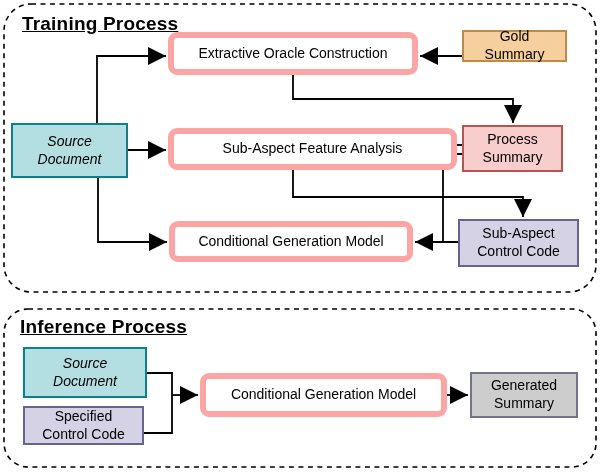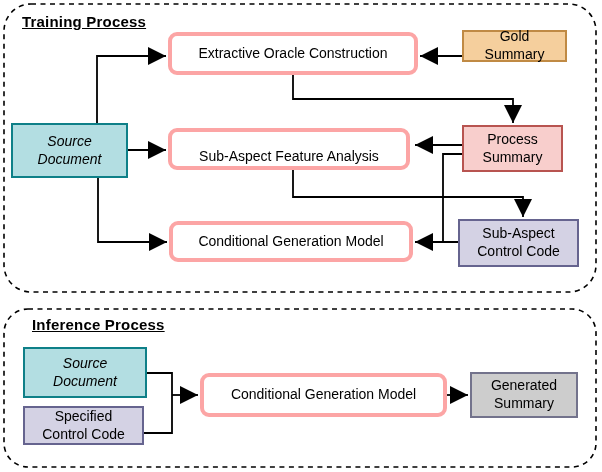--- a/index.html
+++ b/index.html
@@ -12,40 +12,40 @@
     color: #000;
     overflow: hidden;
   }
   svg.wires {
     position: absolute;
     left: 0; top: 0;
     width: 602px; height: 472px;
   }
   .section-title {
     position: absolute;
-    font-size: 15px;
+    font-size: 19px;
     font-weight: bold;
     text-decoration: underline;
     letter-spacing: 0.2px;
     white-space: nowrap;
   }
   .node {
     position: absolute;
     display: flex;
     align-items: center;
     justify-content: center;
     text-align: center;
     font-size: 14px;
     line-height: 1.28;
     white-space: pre-line;
     box-sizing: border-box;
   }
   .node.process {
     background: #ffffff;
-    border: 4px solid #fca5a5;
+    border: 6px solid #fca5a5;
     border-radius: 9px;
   }
   .node.teal   { background: var(--teal_fill);   border: 2px solid var(--teal_stroke); font-style: italic; }
   .node.orange { background: var(--orange_fill); border: 2px solid var(--orange_stroke); }
   .node.red    { background: var(--red_fill);    border: 2px solid var(--red_stroke); }
   .node.purple { background: var(--purple_fill); border: 2px solid var(--purple_stroke); }
   .node.gray   { background: var(--gray_fill);   border: 2px solid var(--gray_stroke); }
 </style>
 </head>
 <body>
@@ -71,37 +71,37 @@
     <path d="M462,154 H443 V242" fill="none" stroke="#000" stroke-width="1.8"></path>
     <path d="M458,242 H415" fill="none" stroke="#000" stroke-width="1.8" marker-end="url(#arr)"></path>
     <path d="M293,170 V197 H523 V217" fill="none" stroke="#000" stroke-width="1.8" marker-end="url(#arr)"></path>
 
     <path d="M147,373 H172 V433 H144" fill="none" stroke="#000" stroke-width="1.8"></path>
     <path d="M172,395 H198" fill="none" stroke="#000" stroke-width="1.8" marker-end="url(#arr)"></path>
     <path d="M447,395 H468" fill="none" stroke="#000" stroke-width="1.8" marker-end="url(#arr)"></path>
   </svg>
 
   <div class="section-title" style="left:22px; top:13px;">Training Process</div>
-  <div class="section-title" style="left:20px; top:316px;margin-left:12px;">Inference Process</div>
+  <div class="section-title" style="left:20px; top:316px;">Inference Process</div>
 
   <div class="node teal" style="left:11px; top:123px; width:117px; height:55px;">
     <span>Source
 Document</span>
   </div>
 
   <div class="node process" style="left:168px; top:32px; width:250px; height:43px;">
     <span>Extractive Oracle Construction</span>
   </div>
 
   <div class="node orange" style="left:462px; top:30px; width:105px; height:32px;">
     <span>Gold
 Summary</span>
   </div>
 
-  <div class="node process" style="left:168px; top:128px; width:242px; height:42px;align-items:flex-end;">
+  <div class="node process" style="left:168px; top:128px; width:289px; height:42px;">
     <span>Sub-Aspect Feature Analysis</span>
   </div>
 
   <div class="node red" style="left:462px; top:125px; width:101px; height:47px;">
     <span>Process
 Summary</span>
   </div>
 
   <div class="node process" style="left:169px; top:221px; width:244px; height:41px;">
     <span>Conditional Generation Model</span>

